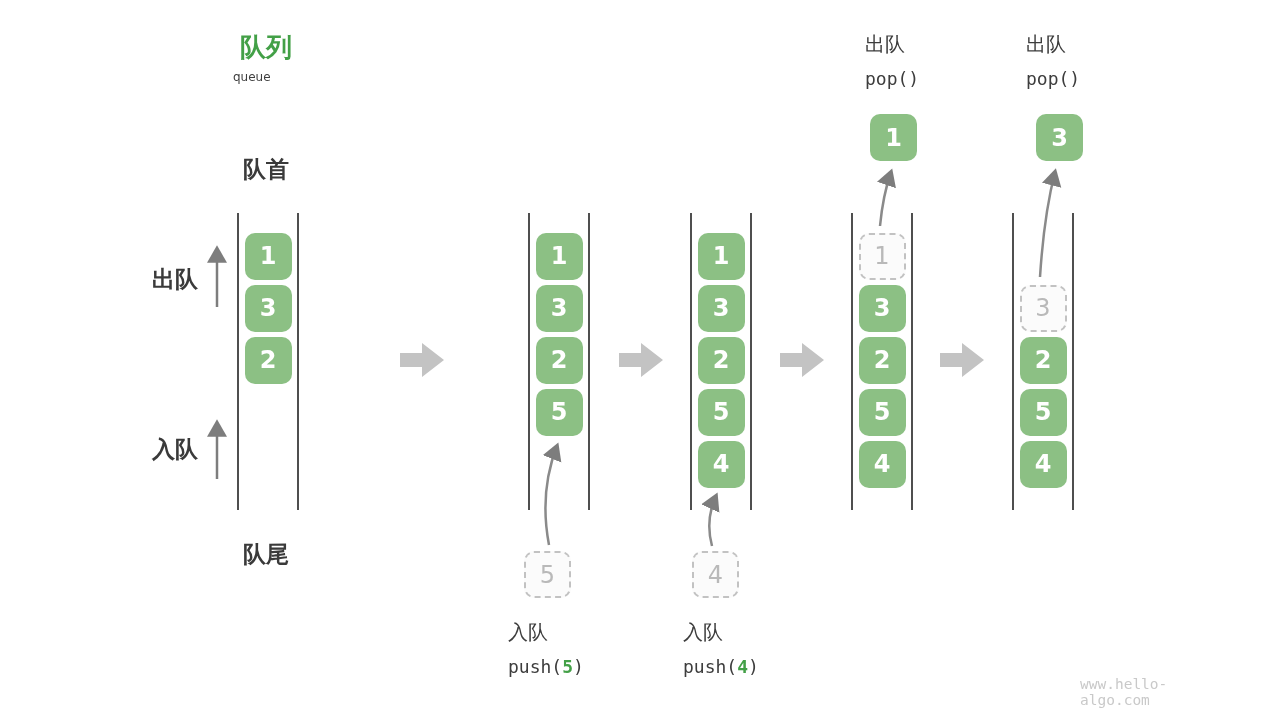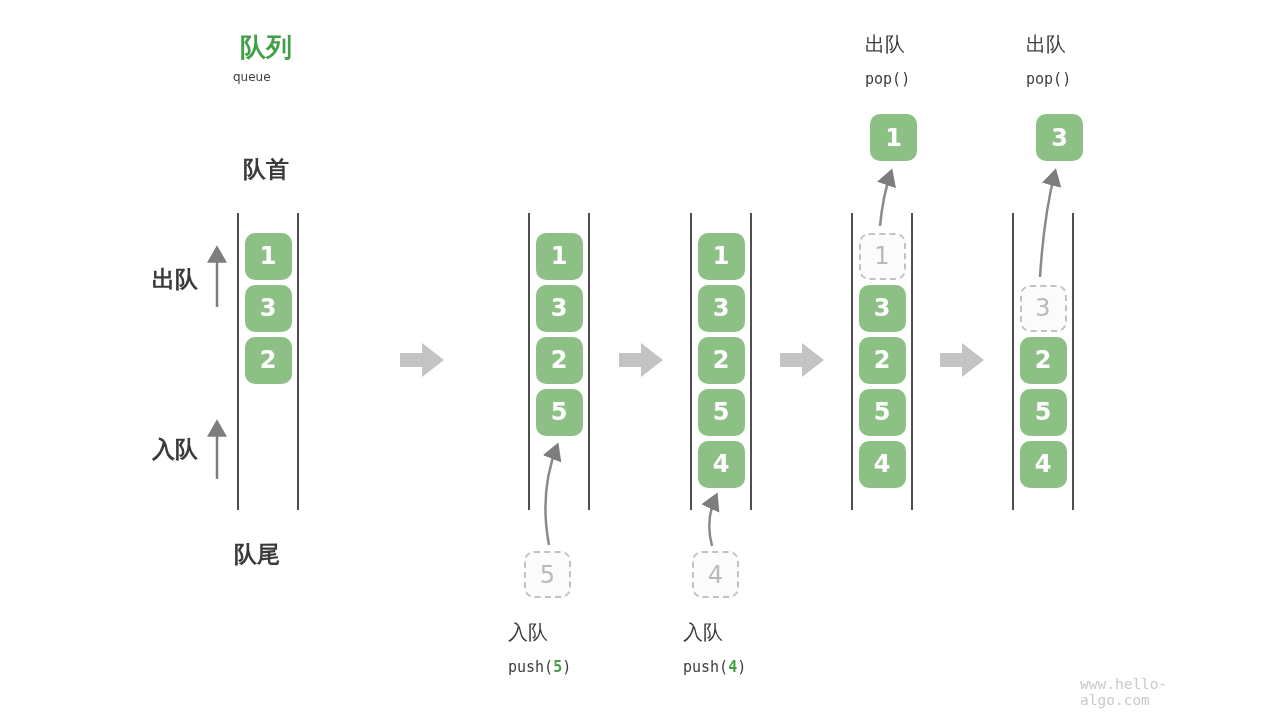--- a/index.html
+++ b/index.html
@@ -6,37 +6,37 @@
   html,body { background:#ffffff; }
   .canvas {
     position:relative; width:1166px; height:720px; background:#ffffff;
     font-family:"DejaVu Sans","Liberation Sans",sans-serif; overflow:hidden;
   }
   .arrow-layer { position:absolute; left:0; top:0; }
   .title-zh { position:absolute; left:240px; top:30px; font-size:26px; font-weight:bold; color:#43a047; }
   .title-en { position:absolute; left:233px; top:70px; font-size:12px; color:#3f3f3f; }
   .side-label { position:absolute; font-size:23px; font-weight:bold; color:#3a3a3a; }
   #label-front   { left:243px; top:154px; }
-  #label-rear    { left:234px; top:539px;font-family:Liberation Mono, monospace; }
+  #label-rear    { left:243px; top:539px;font-family:Liberation Mono, monospace; }
   #label-dequeue { left:152px; top:264px; }
   #label-enqueue { left:152px; top:434px; }
   .qcol { position:absolute; border-left:2px solid #4f4f4f; border-right:2px solid #4f4f4f; }
   .qbox {
     position:absolute; width:47px; height:47px; border-radius:10px;
     background:#8cc084; color:#ffffff; font-size:24px; font-weight:bold;
     display:flex; align-items:center; justify-content:center;
   }
   .qbox.dashed {
     background:#fbfbfb; border:2px dashed #c2c2c2; color:#b9b9b9; font-weight:normal;
   }
   .opblock { position:absolute; color:#3d3d3d; }
   .opzh { font-size:20px; line-height:28px; margin-bottom:8px; }
   .opcode {
     font-family:"DejaVu Sans Mono","Liberation Mono",monospace;
-    font-size:15px; line-height:26px; color:#3d3d3d; white-space:pre;
+    font-size:18px; line-height:26px; color:#3d3d3d; white-space:pre;
   }
   .opcode .arg { color:#43a047; font-weight:bold; }
   .watermark {
     position:absolute; left:1080px; top:676px;
     font-family:"DejaVu Sans Mono","Liberation Mono",monospace;
     font-size:14.5px; color:#c9c9c9;
   }
 </style>
 </head>
 <body>

